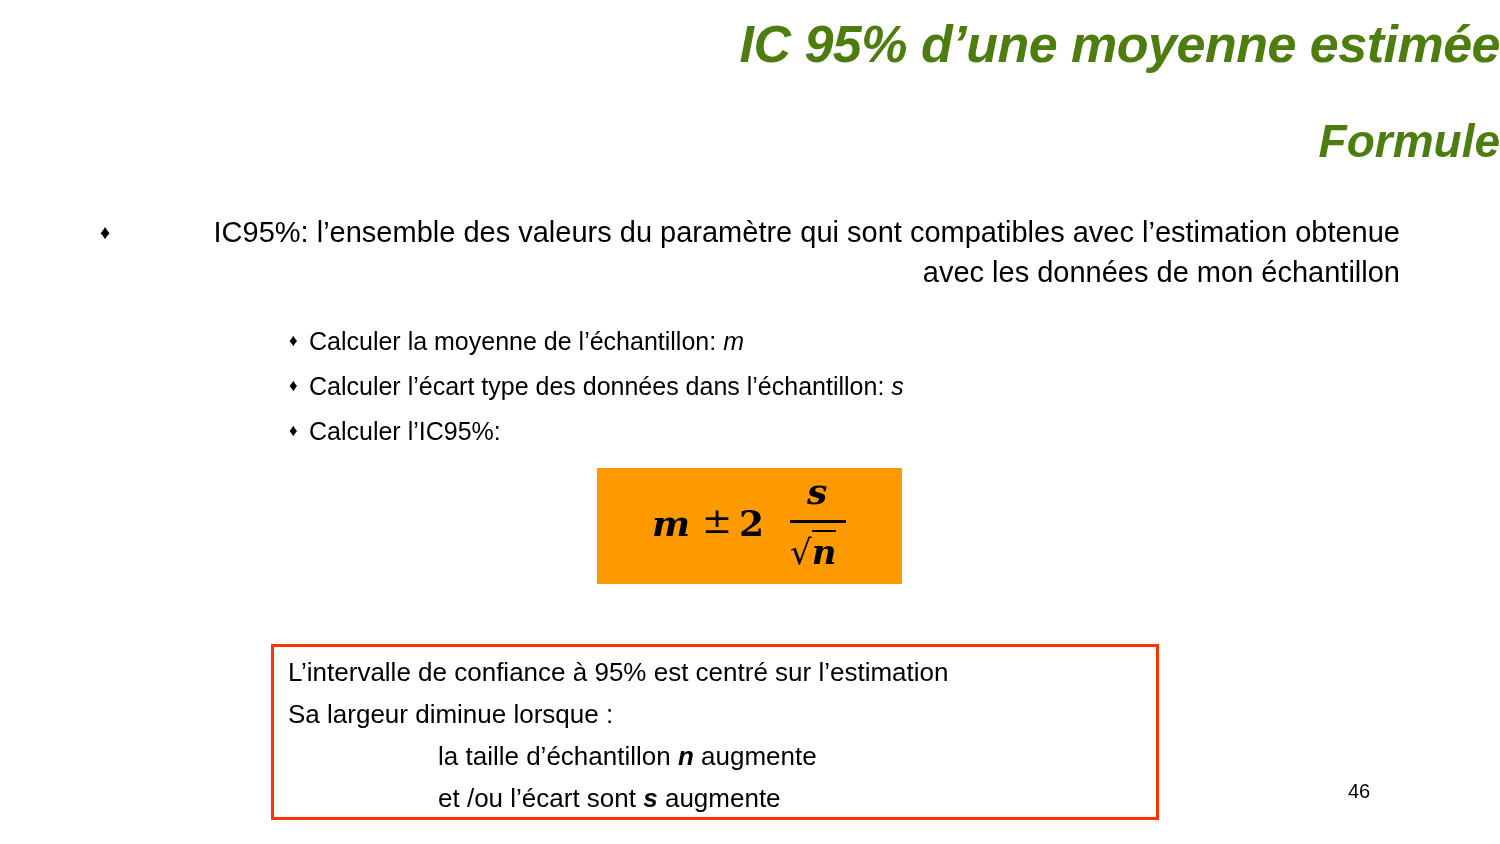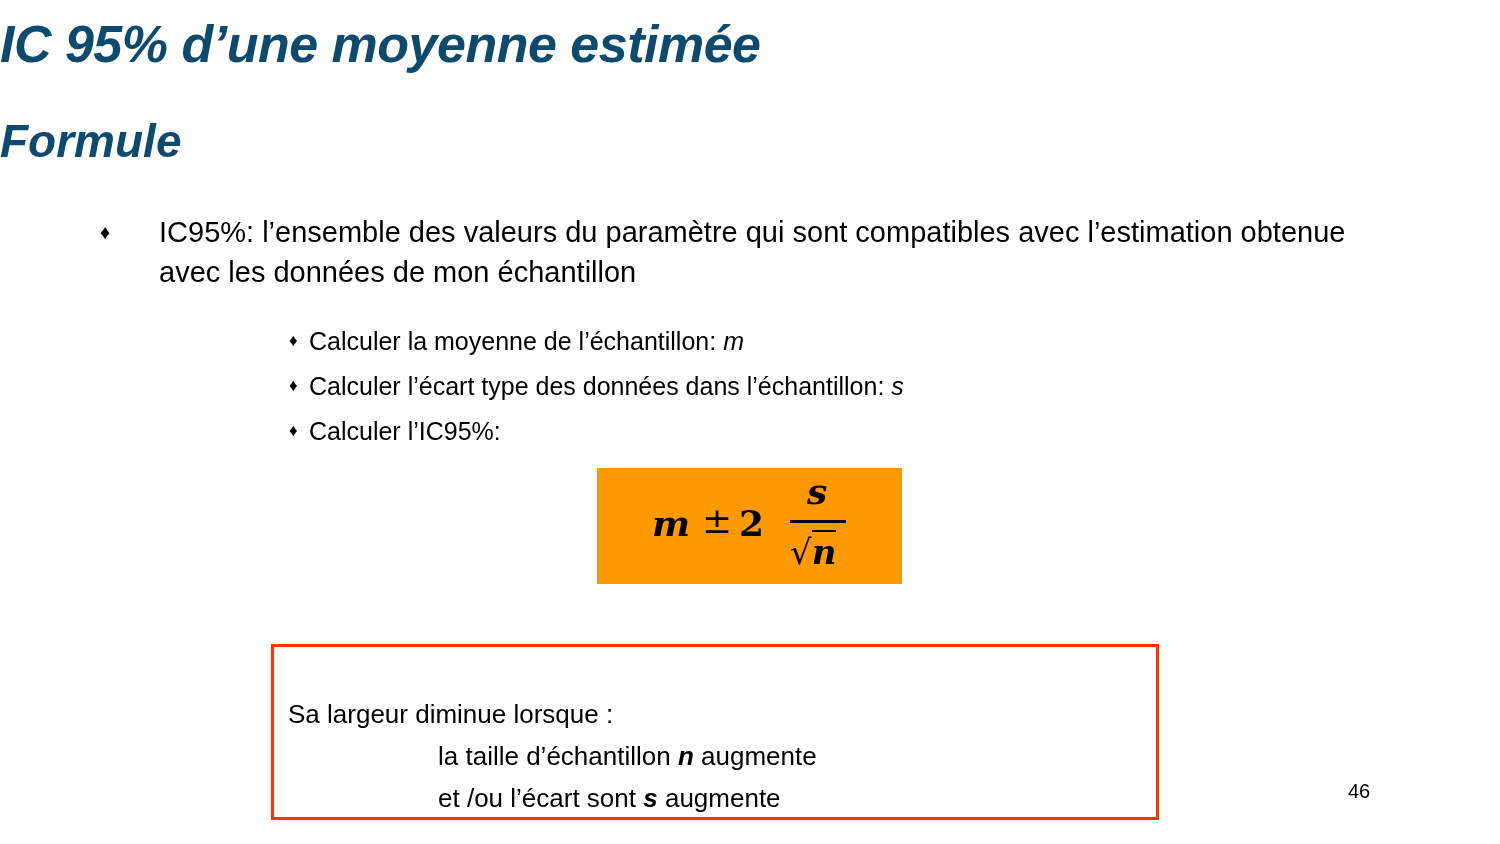--- a/index.html
+++ b/index.html
@@ -1,31 +1,31 @@
 <!DOCTYPE html>
 <html><head>
   <meta charset="utf-8">
   <style>
     html, body { margin: 0; padding: 0; }
     body {
       width: 1500px; height: 844px; background: #ffffff; position: relative; overflow: hidden;
       font-family: "Liberation Sans", sans-serif; color: #000;
     }
     .title {
-      position: absolute; left: 0; width: 1500px; text-align: left;
-      color: #0c4a6e; font-weight: bold; font-style: italic;
+      position: absolute; left: 0; width: 1500px; text-align: right;
+      color: #4d7c0f; font-weight: bold; font-style: italic;
     }
     .title.main { top: 14px; font-size: 52px; letter-spacing: -0.5px; }
     .title.sub { top: 86px; font-size: 46px; margin-top: 28px; }
     .bullet-main {
       position: absolute; left: 100px; top: 212px; width: 1300px;
       font-size: 29px; line-height: 40px;
     }
     .bullet-main .diamond { position: absolute; left: 0; top: 0; font-size: 20px; }
-    .bullet-main .text { margin-left: 59px; display: block; }
+    .bullet-main .text { margin-left: 59px; display: block; text-align: right; }
     .sub-list { position: absolute; left: 289px; top: 322px; }
     .sub-item { position: relative; font-size: 25px; height: 45px; line-height: 38px; }
     .sub-item .diamond { position: absolute; left: 0; top: 0; font-size: 17px; }
     .sub-item .text { margin-left: 20px; }
     .sub-item em { font-style: italic; }
     .formula-box {
       position: absolute; left: 597px; top: 468px; width: 305px; height: 116px;
       background: #ff9900;
     }
     .formula {
@@ -79,18 +79,19 @@
     <span class="m">m</span>
     <span class="pm">±</span>
     <span class="two">2</span>
     <span class="num">s</span>
     <span class="bar"></span>
     <span class="den"><span class="sqrt">√</span><span class="n">n</span></span>
   </div>
 </div>
 
 <div class="note-box">
+  <div class="note-line" style="left:14px; top:10px;">L’intervalle de confiance à 95% est centré sur l’estimation</div>
   <div class="note-line" style="left:14px; top:52px;">Sa largeur diminue lorsque :</div>
   <div class="note-line" style="left:164px; top:94px;"><span>la taille d’échantillon </span><b>n</b><span> augmente</span></div>
   <div class="note-line" style="left:164px; top:136px;"><span>et /ou l’écart sont </span><b>s</b><span> augmente</span></div>
 </div>
 
 <div class="page-num">46</div>
 
 </body></html>

